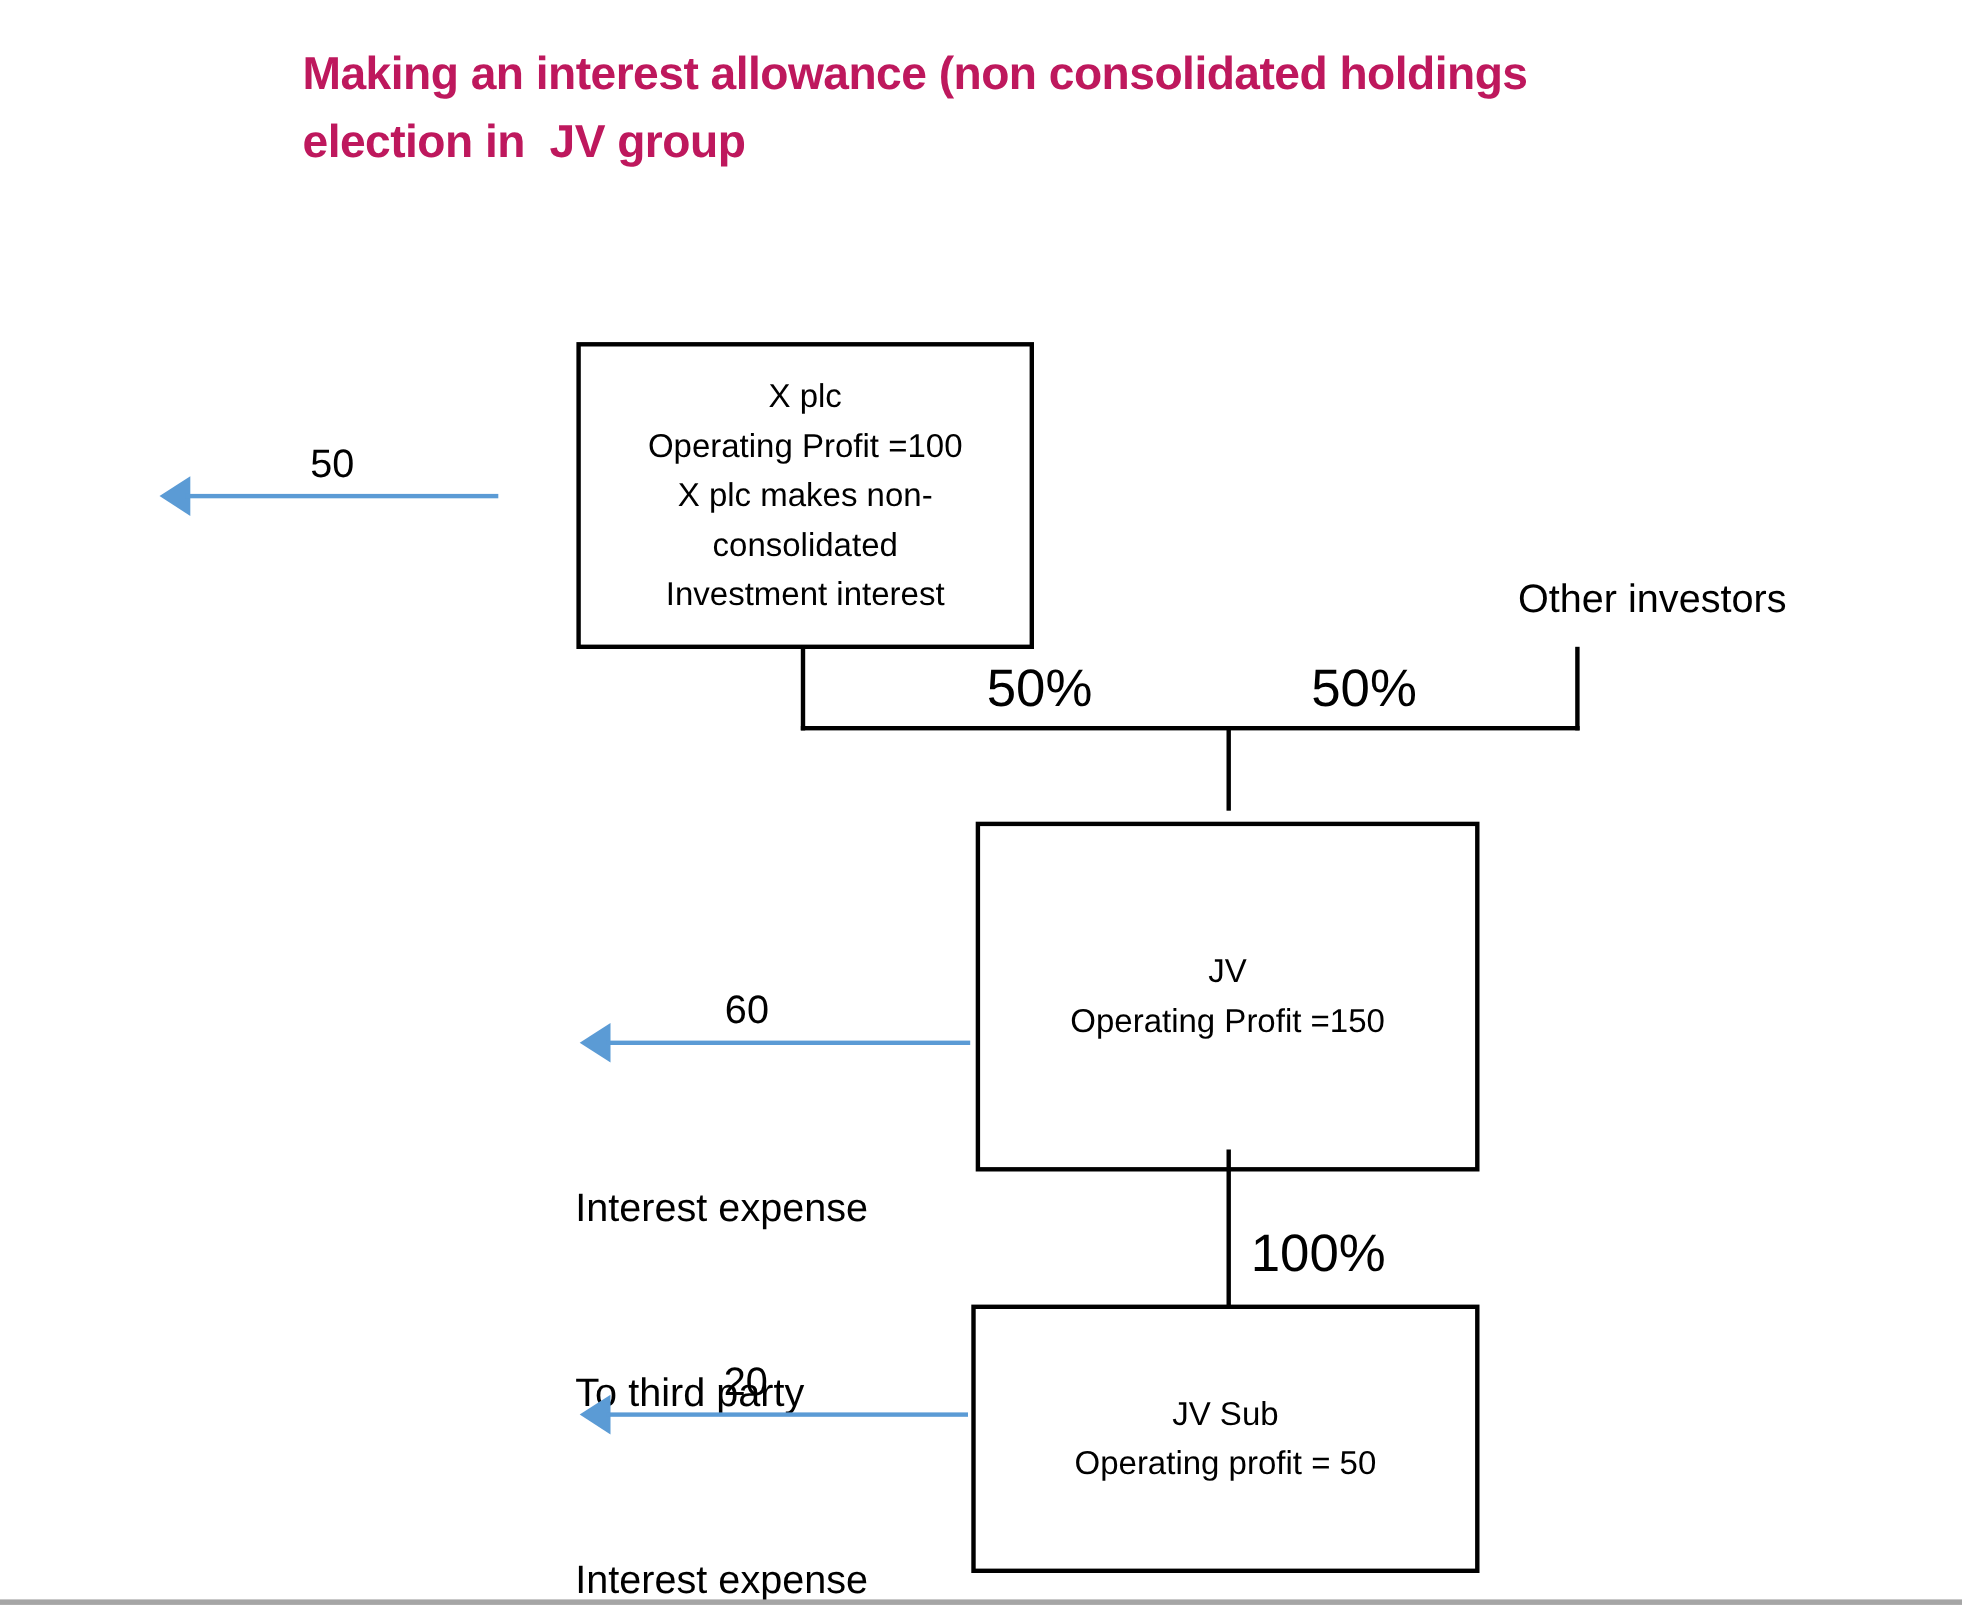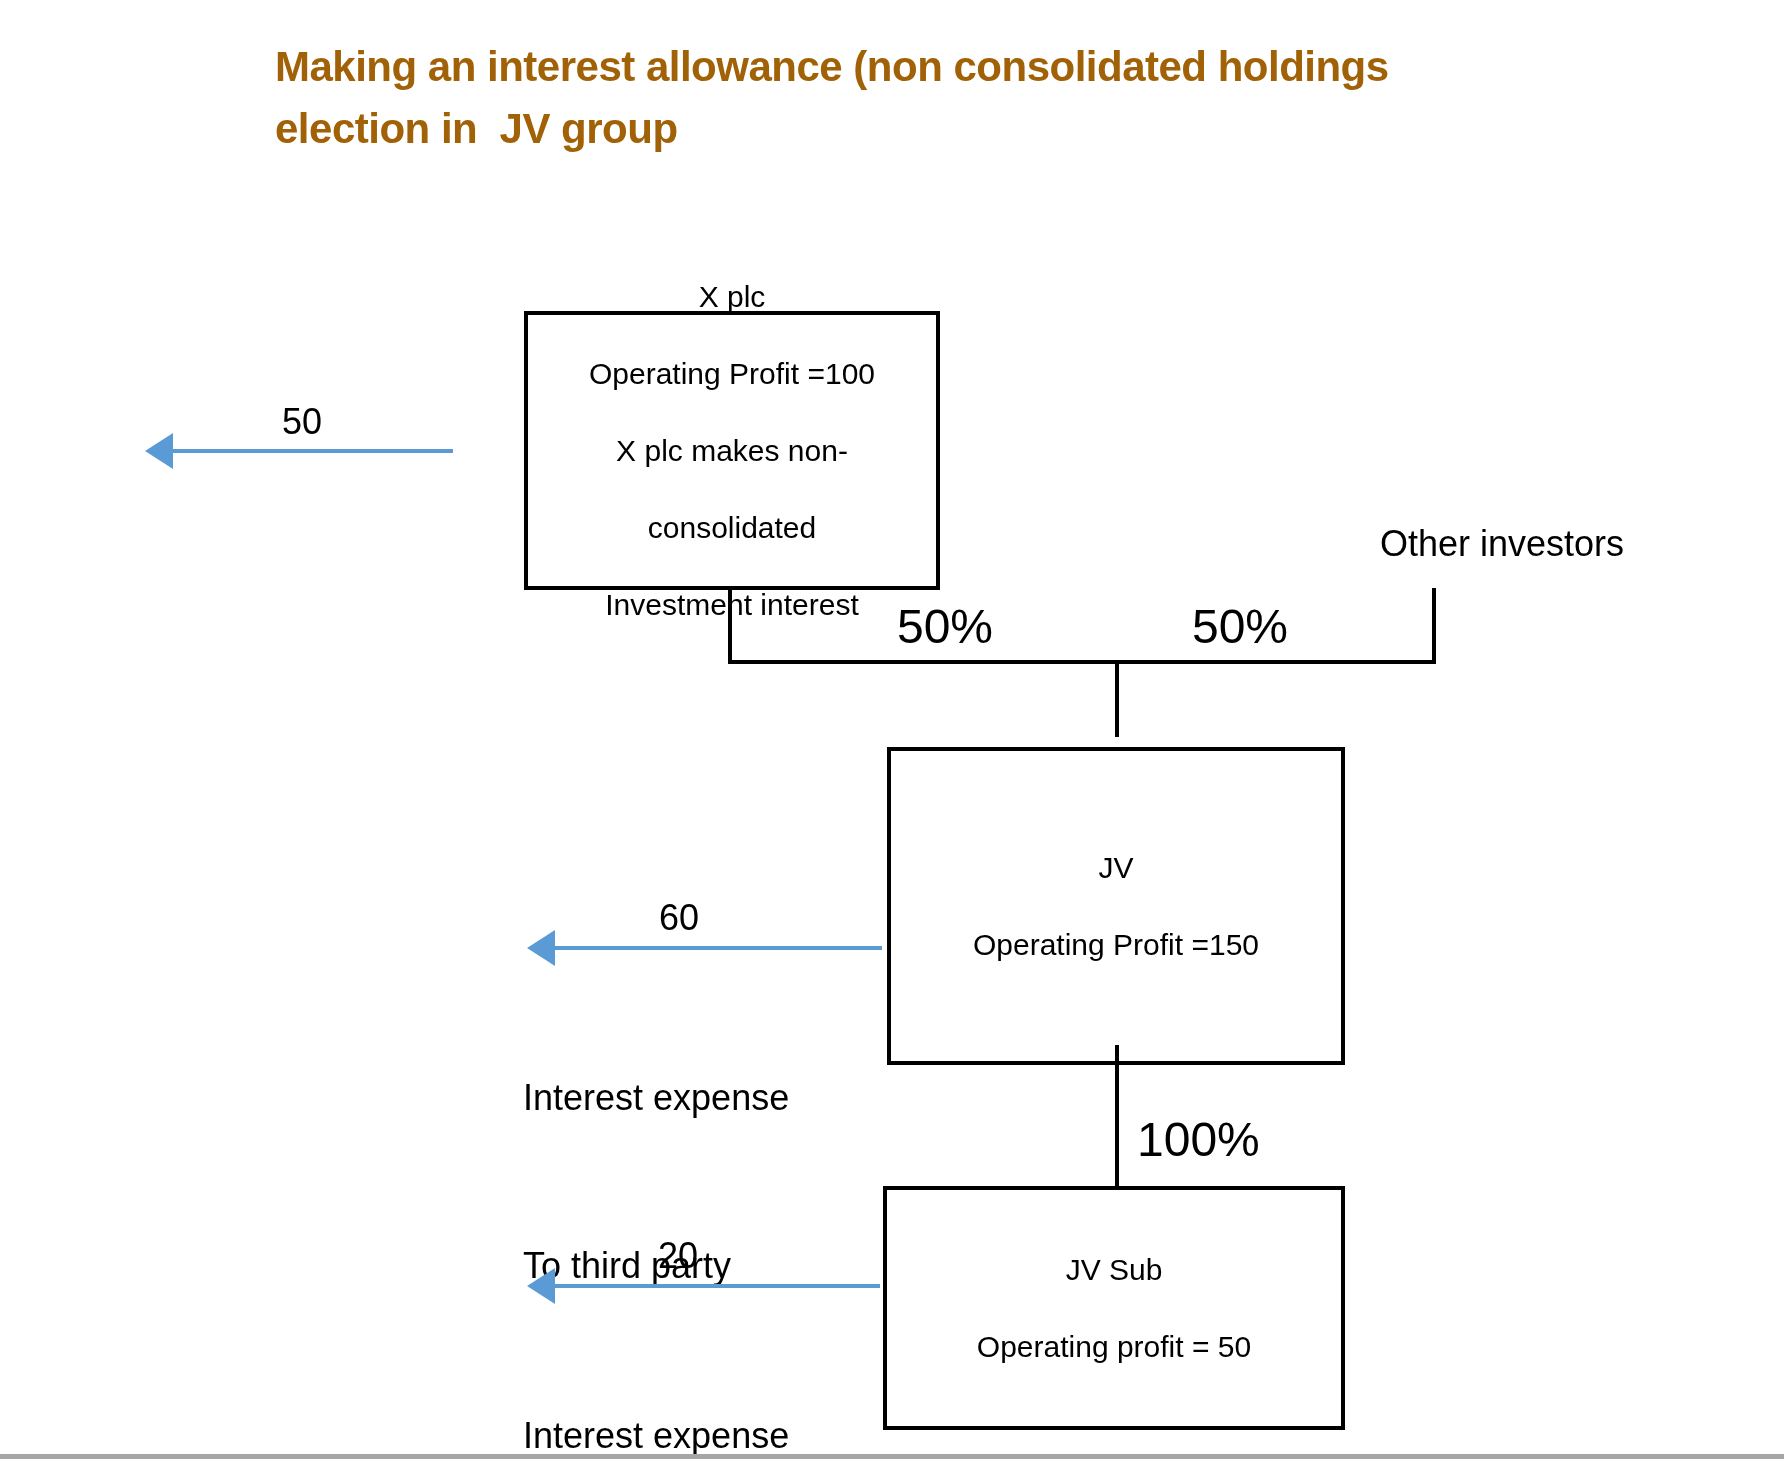--- a/index.html
+++ b/index.html
@@ -10,31 +10,31 @@
     background: #ffffff;
     font-family: "Liberation Sans", sans-serif;
     color: #000000;
     overflow: hidden;
   }
   .abs { position: absolute; }
   .title {
     left: 275px; top: 36px;
     font-size: 42px; font-weight: bold;
     line-height: 62px; letter-spacing: -0.5px;
-    color: #a16207;
+    color: #be185d;
   }
   .title-line { white-space: pre; }
   .box {
     box-sizing: border-box;
     border: 4px solid #000000;
     background: #ffffff;
     display: flex; flex-direction: column;
     justify-content: center; align-items: center;
     text-align: center;
-    font-size: 30px; line-height: 45px; gap: 32px;
+    font-size: 30px; line-height: 45px;
   }
   .box-xplc  { left: 524px; top: 311px;  width: 416px; height: 279px; }
   .box-jv    { left: 887px; top: 731px;  width: 458px; height: 318px; margin-top: 16px; }
   .box-jvsub { left: 883px; top: 1186px; width: 462px; height: 244px; }
   .connector { background: #000000; }
   .arrow-line { height: 4px; background: #5b9bd5; }
   .arrow-head {
     width: 0; height: 0;
     border-style: solid;
     border-width: 18px 28px 18px 0;

